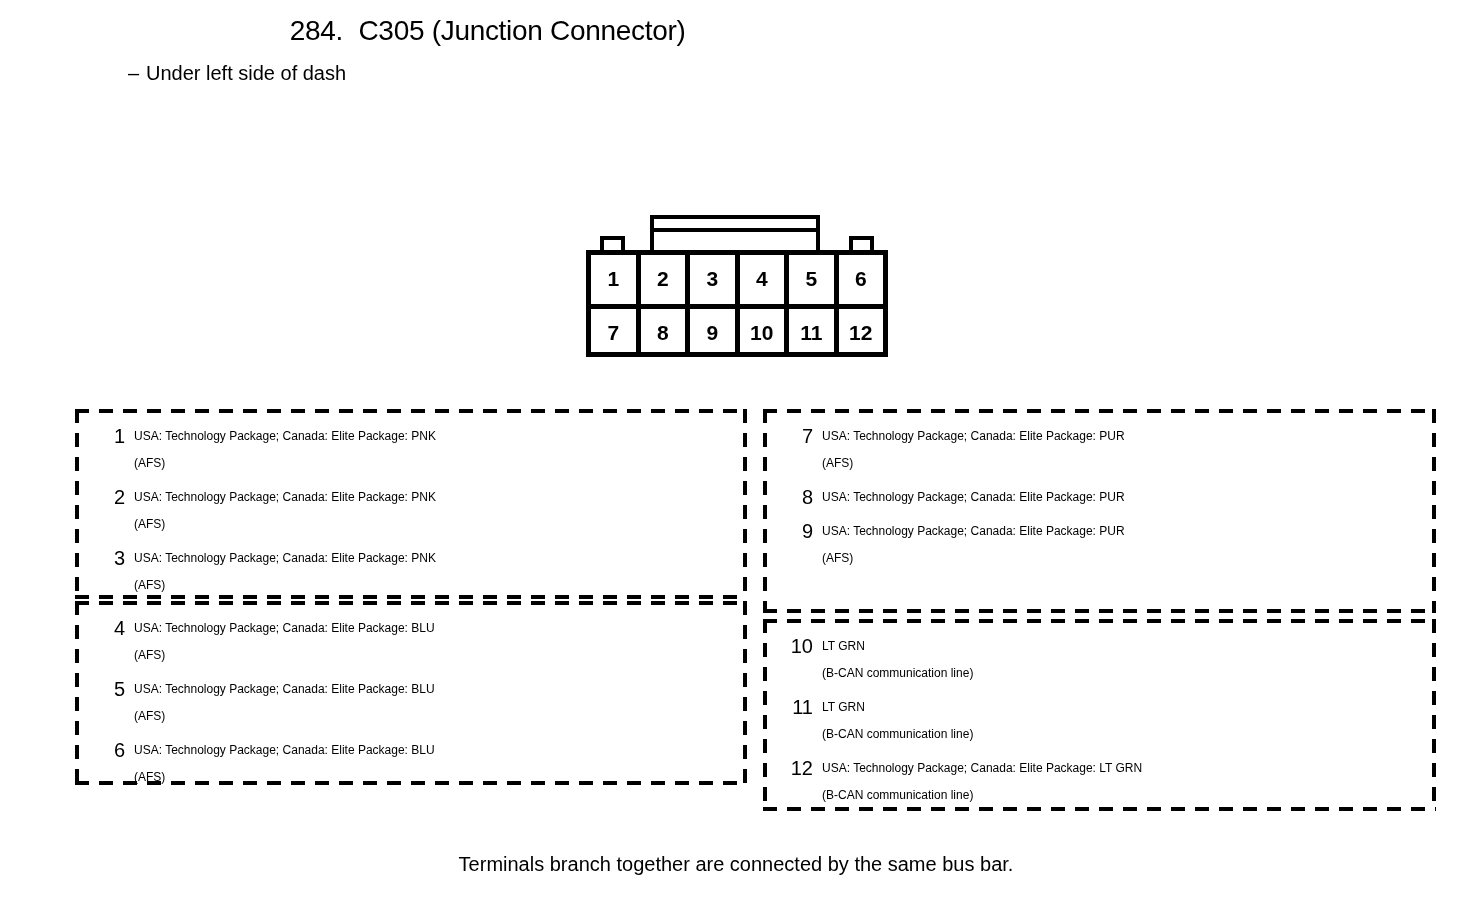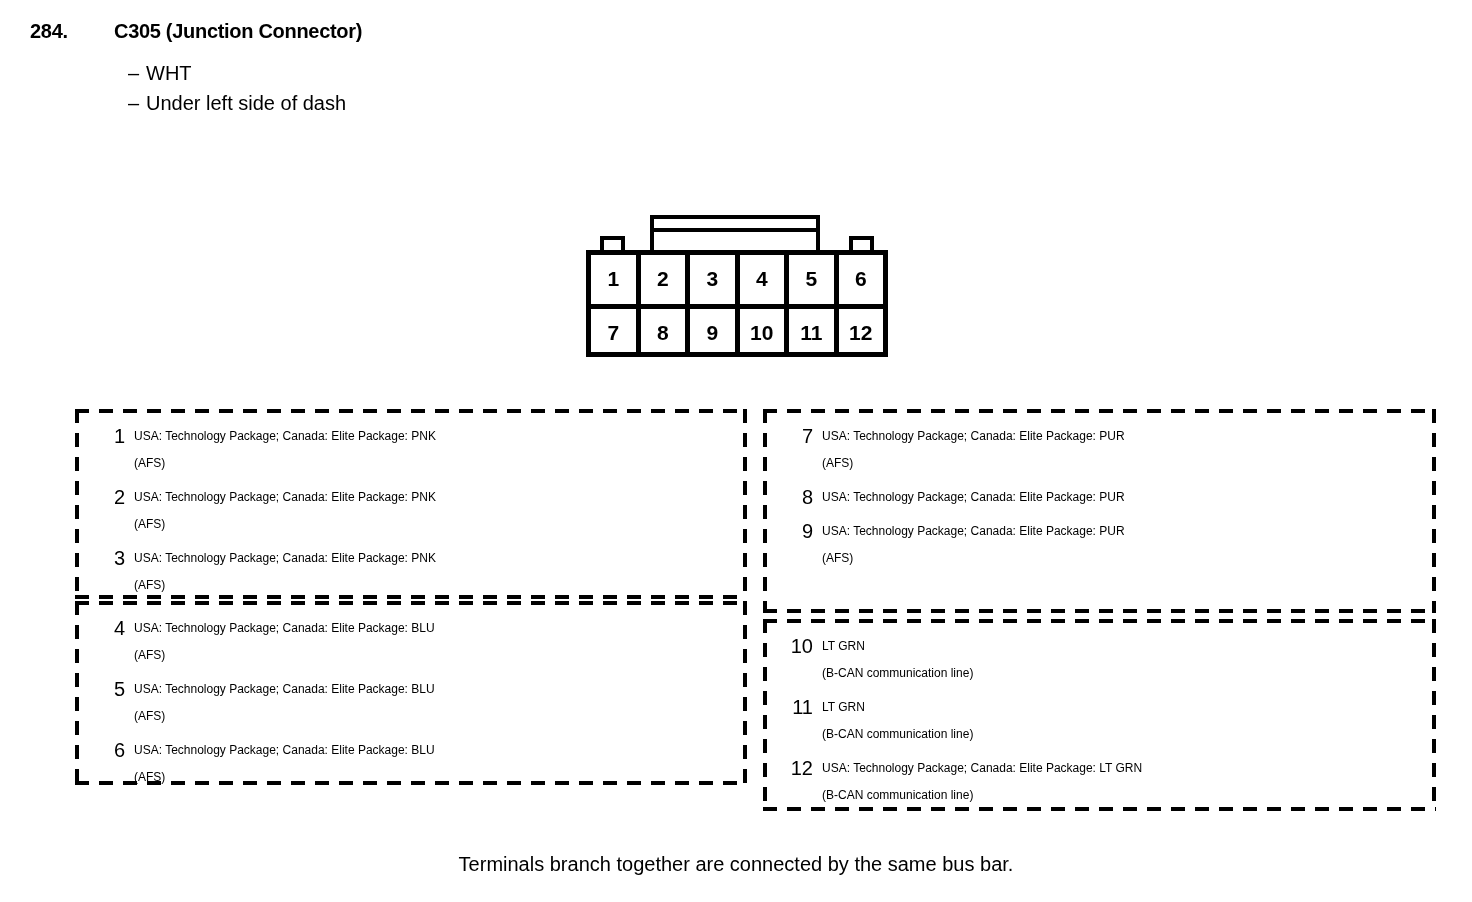--- a/index.html
+++ b/index.html
@@ -17,25 +17,26 @@
   }
 
   
   #title-block {
     position: absolute;
     left: 30px;
     top: 14px;
     width: 900px;
   }
   #page-title {
-    font-size: 20px;
-    font-weight: bold;
+    font-size: 28px;
+    font-weight: normal;
     letter-spacing: -0.3px;
     white-space: nowrap;
     line-height: 34px;
+    text-align: center;
   }
   #page-title .num {
     display: inline-block;
     min-width: 84px;
   }
   #bullet-list {
     margin-top: 10px;
     margin-left: 98px;
   }
   .bullet-row {
@@ -167,21 +168,20 @@
   }
 </style>
 </head>
 <body>
 
 <div id="title-block">
   <div id="page-title">
     <span class="num">284.</span><span>C305 (Junction Connector)</span>
   </div>
   <div id="bullet-list">
-      <div class="bullet-row"><span class="bullet-dash">–</span><span>WHT</span></div>
       <div class="bullet-row"><span class="bullet-dash">–</span><span>Under left side of dash</span></div>
     </div>
 </div>
 
 <div id="connector">
   <div id="connector-tab">
     <div id="connector-tab-line"></div>
   </div>
   <div class="notch" id="notch-left"></div>
   <div class="notch" id="notch-right"></div>

